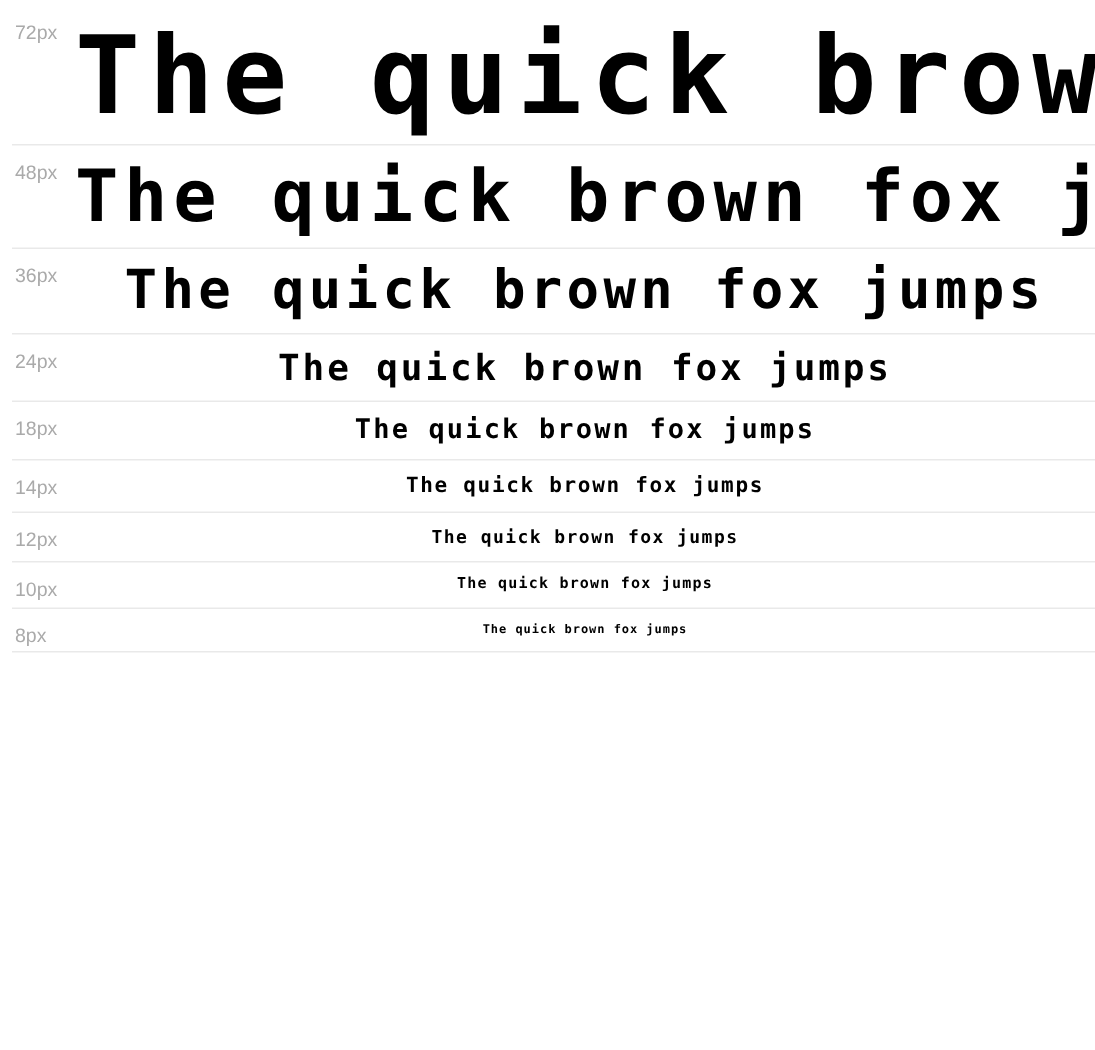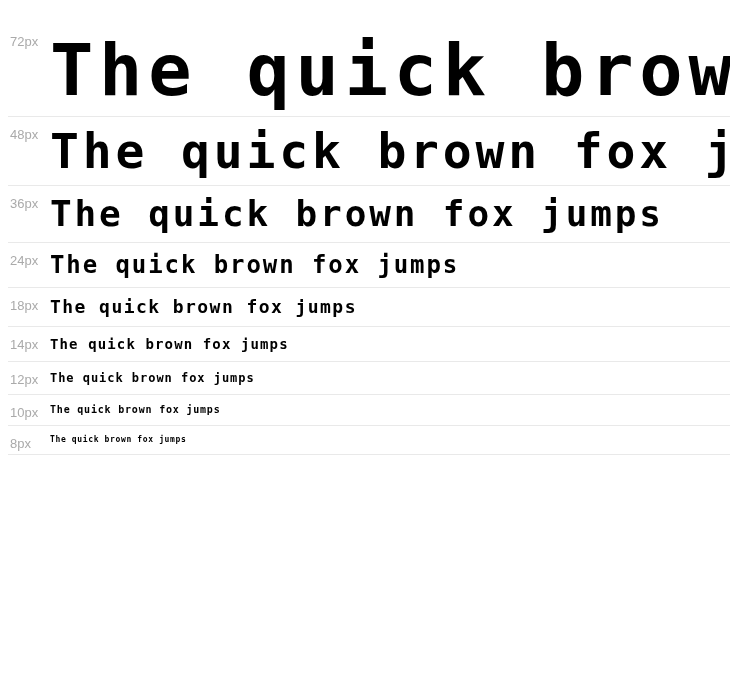--- a/index.html
+++ b/index.html
@@ -6,21 +6,22 @@
     margin: 0;
     padding: 0;
     background: #ffffff;
     width: 730px;
     height: 700px;
     overflow: hidden;
     font-family: "Liberation Sans", sans-serif;
   }
   .waterfall {
     margin-left: 8px;
-    padding-top: 24px;
+    padding-top: 4px;
+    text-align: center;
   }
   .row {
     position: relative;
     padding: 10px 0;
     border-bottom: 1px solid #e9e9e9;
     overflow: hidden;
   }
   .size-label {
     position: absolute;
     left: 2px;

